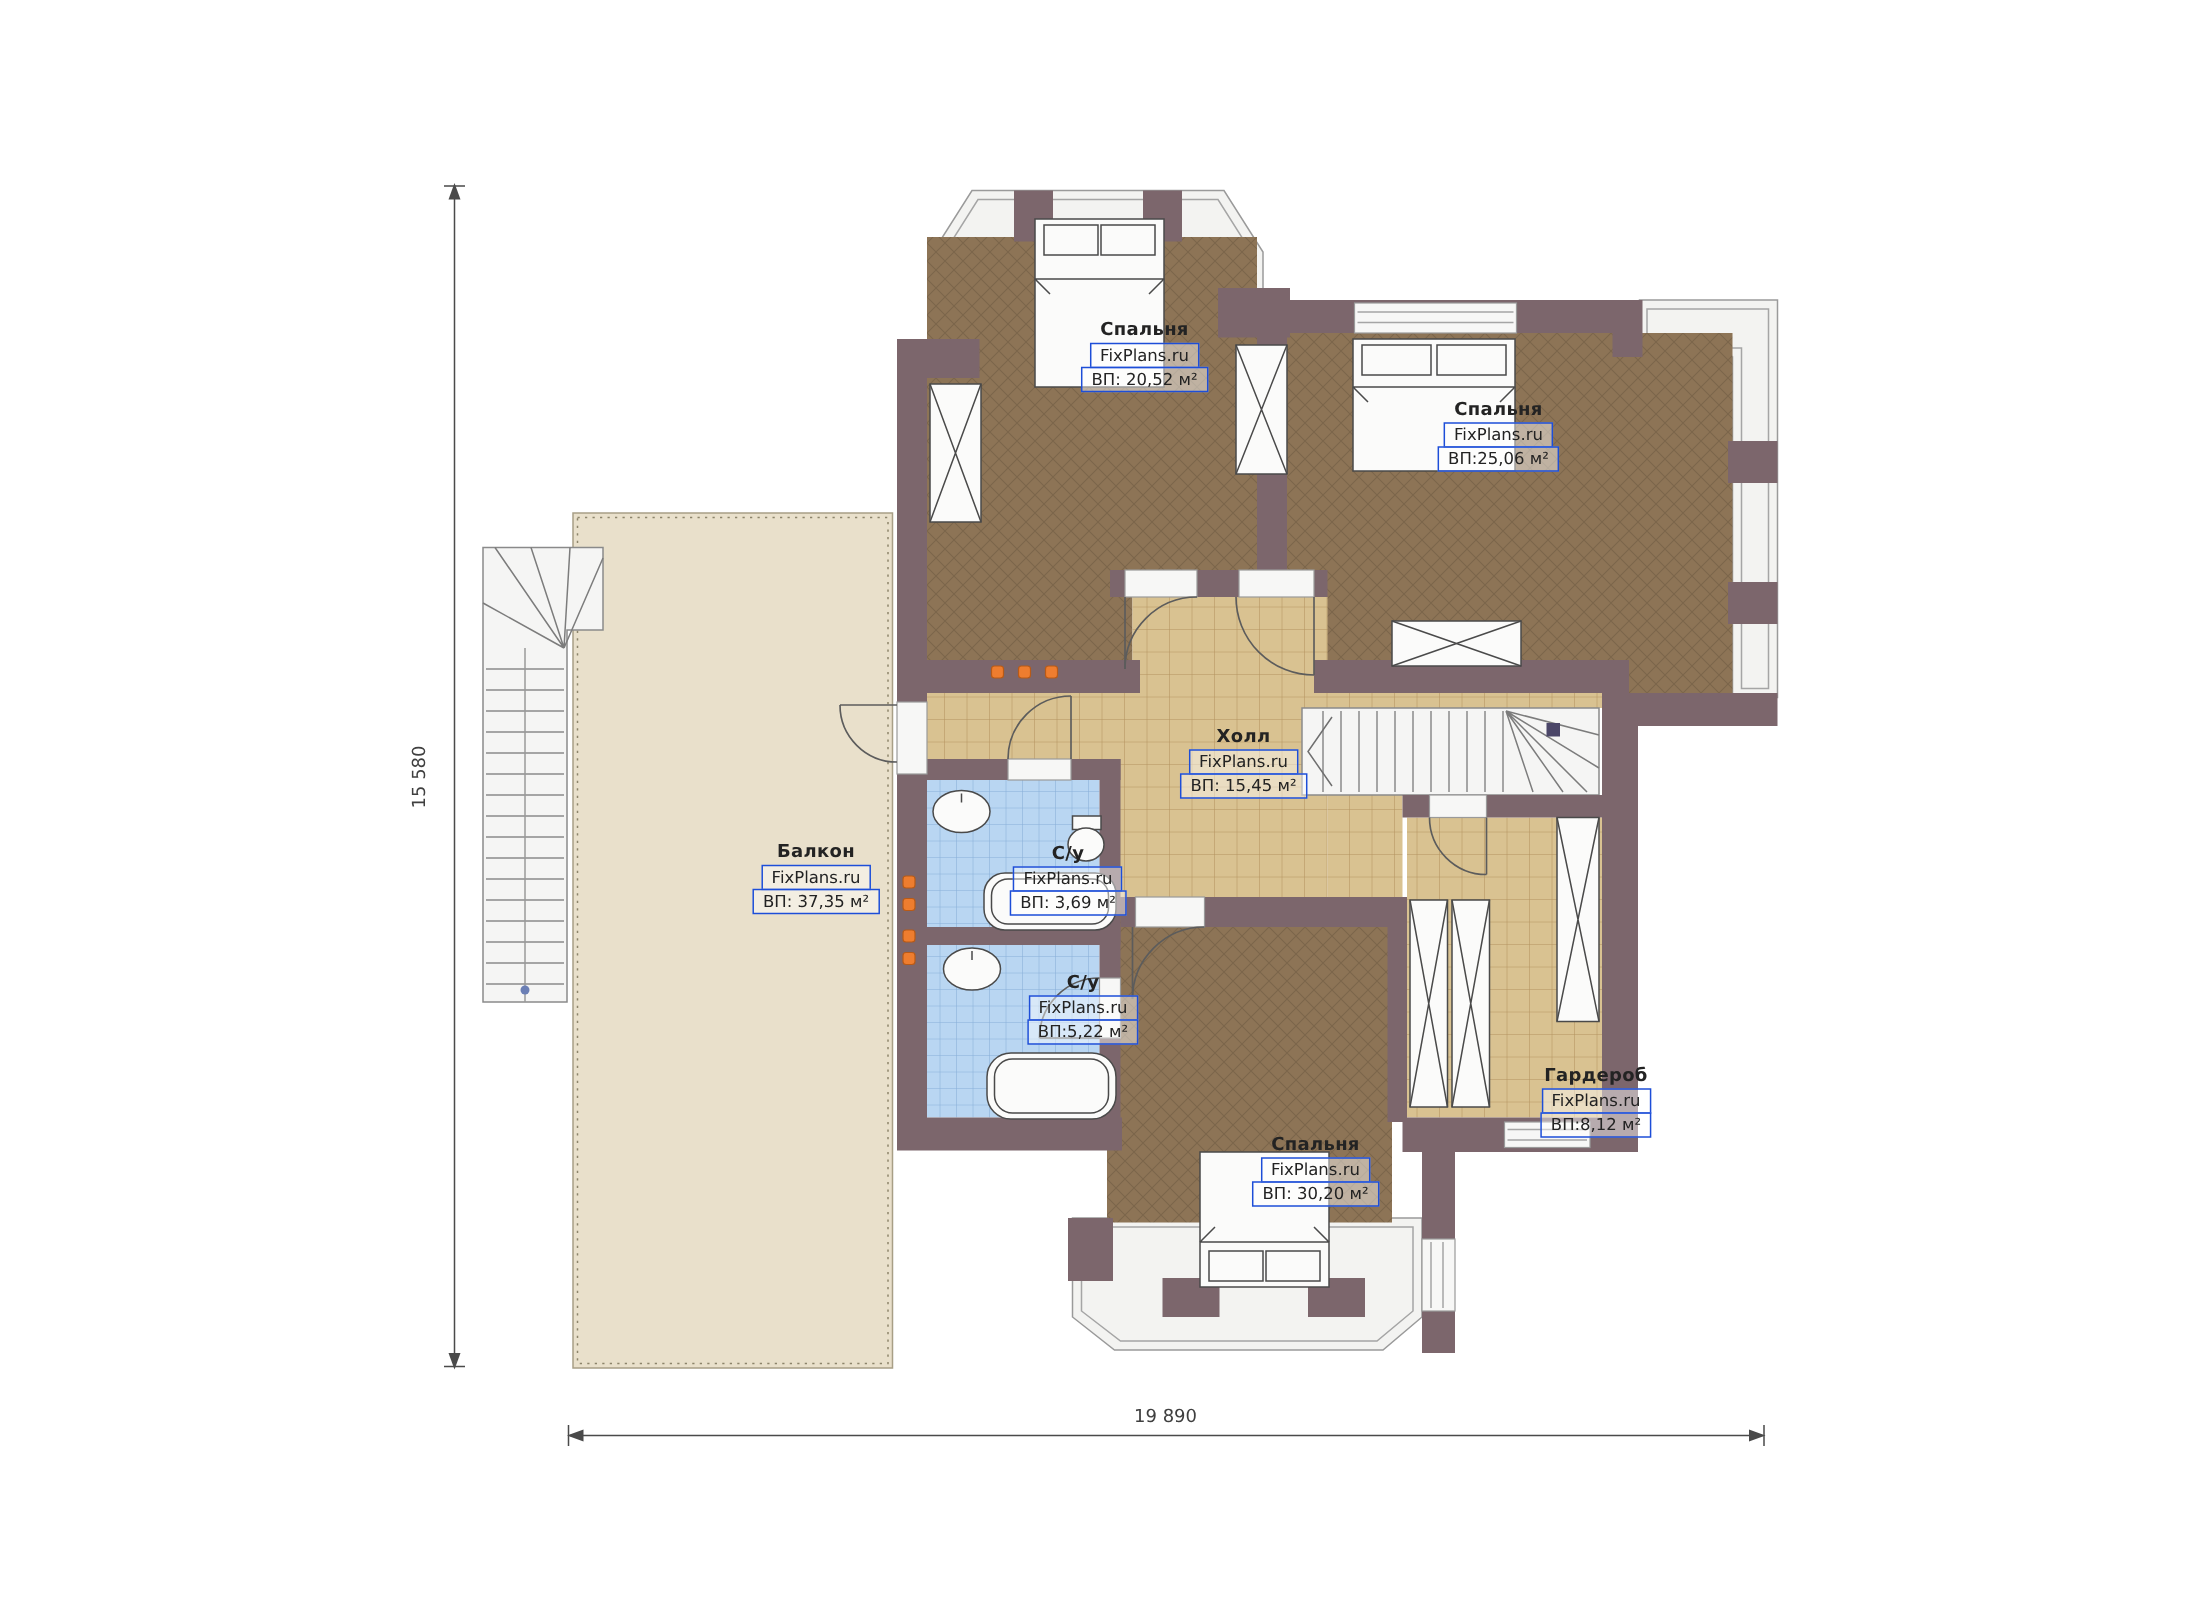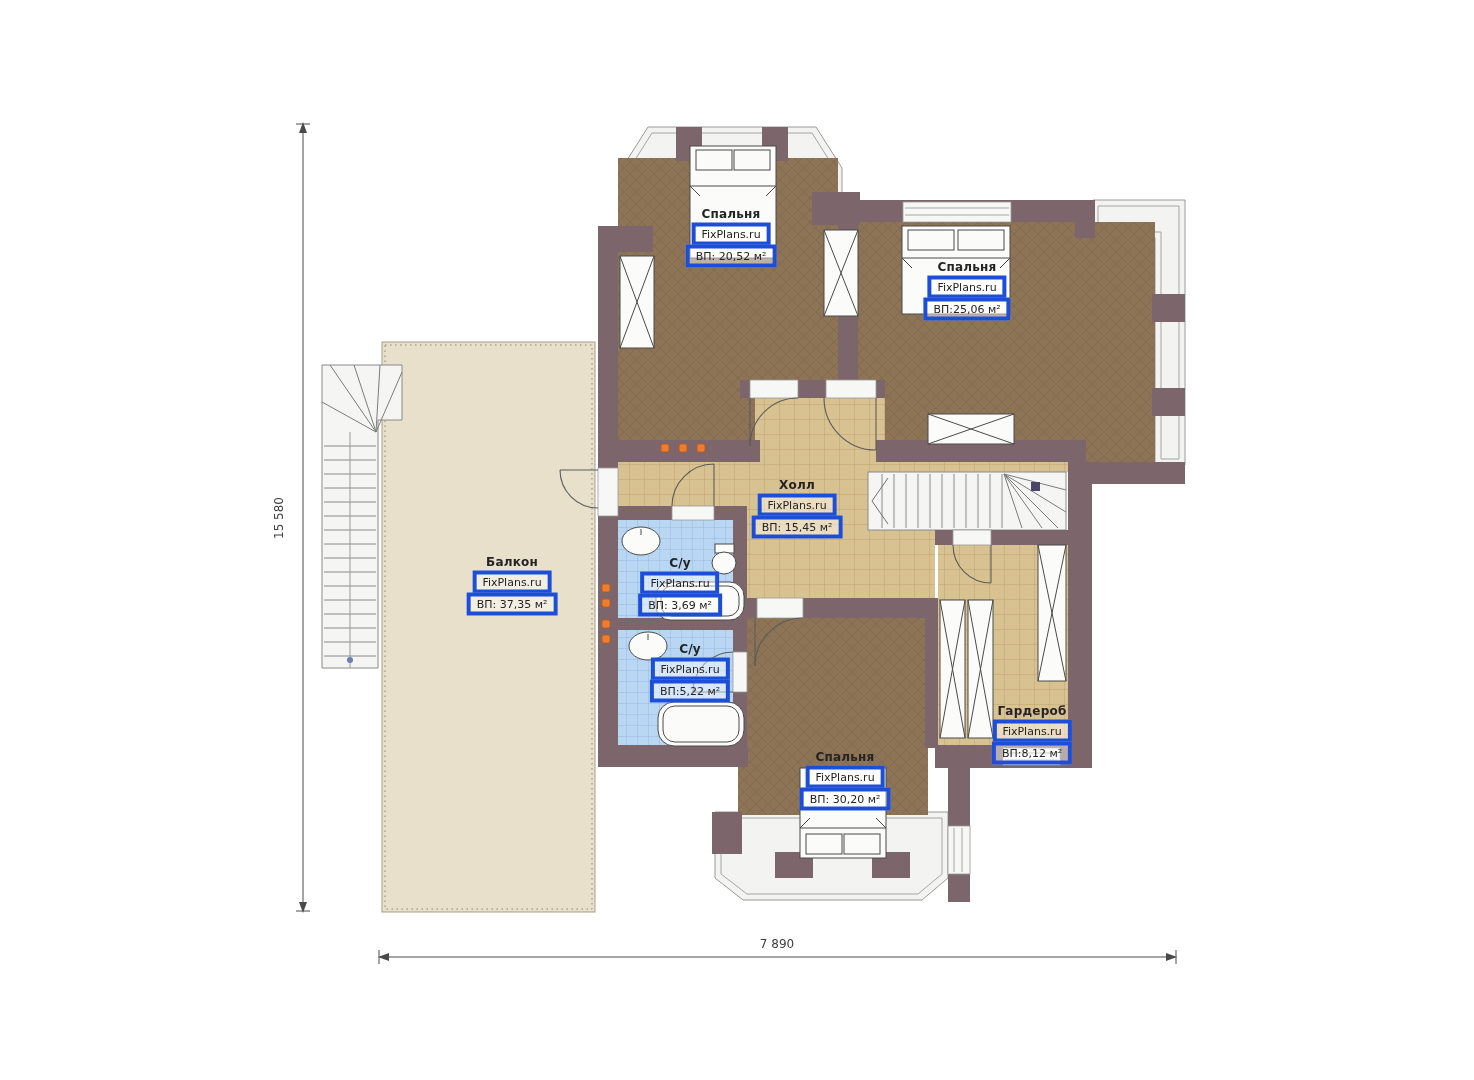--- a/index.html
+++ b/index.html
@@ -10,27 +10,28 @@
     font-family:"DejaVu Sans", sans-serif;
     overflow:hidden;
   }
   .plan-svg{position:absolute;left:0;top:0;}
   .room-label{
     position:absolute;
     display:flex;flex-direction:column;align-items:center;
     transform:translate(-50%,-50%);
     z-index:5;
     pointer-events:none;
+    margin-left:32px;
   }
   .room-name{
     font-size:12px;font-weight:bold;color:#232323;
     margin-bottom:2px;white-space:nowrap;letter-spacing:0.2px;
   }
   .room-box{
-    border:4px solid #1d4ed8;
+    border:1px solid #1d4ed8;
     background:rgba(255,255,255,0.45);
     font-size:11px;color:#232323;
     padding:0 6px;line-height:15px;white-space:nowrap;
   }
   .room-box + .room-box{margin-top:-1px;text-align:center;}
   .dim-label{
     position:absolute;font-size:12px;color:#3f3f3f;z-index:4;white-space:nowrap;
   }
   .dim-label-v{
     left:279px;top:518px;
@@ -335,15 +336,15 @@
     <div class="room-box">ВП:8,12 м²</div>
   </div>
 
   <div class="room-label" style="left:845px;top:780px">
     <div class="room-name">Спальня</div>
     <div class="room-box">FixPlans.ru</div>
     <div class="room-box">ВП: 30,20 м²</div>
   </div>
 
   <div class="dim-label dim-label-v">15 580</div>
-  <div class="dim-label dim-label-h">7 890</div>
+  <div class="dim-label dim-label-h">19 890</div>
 
 </div>
 
 </body></html>

